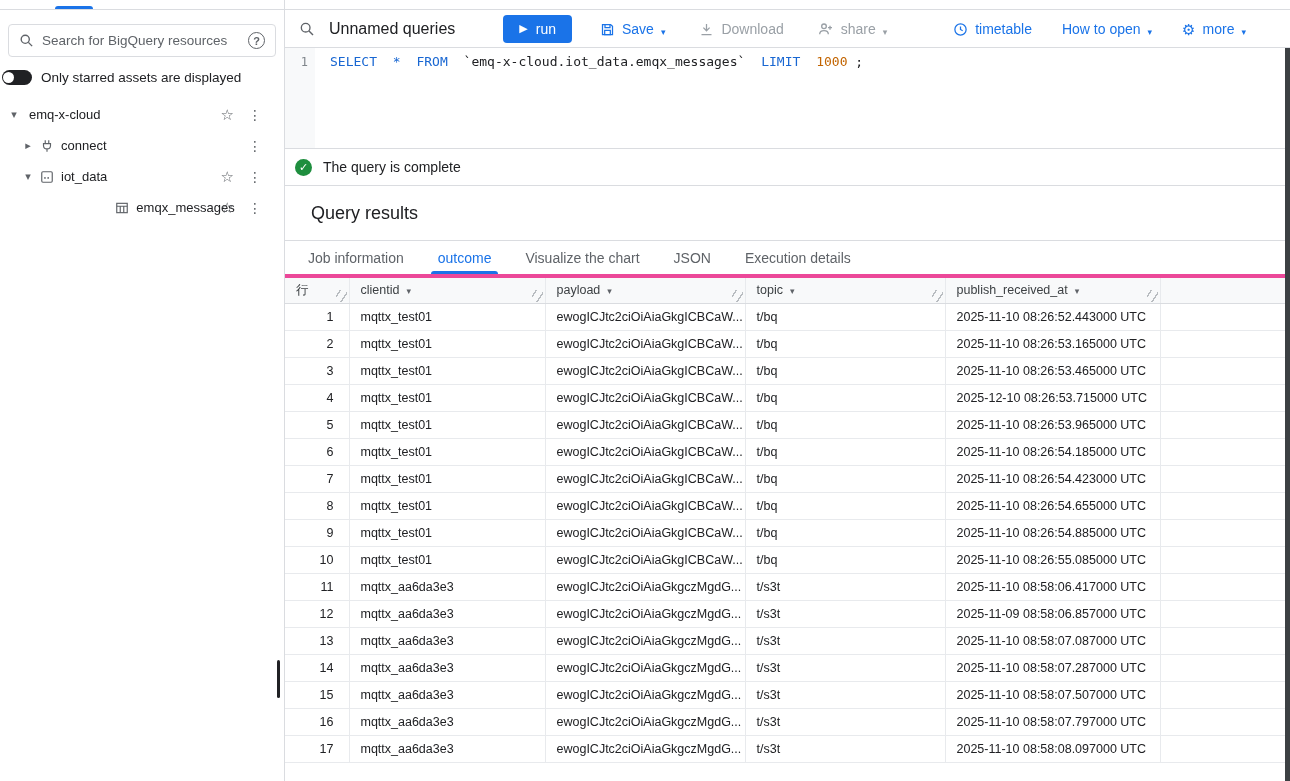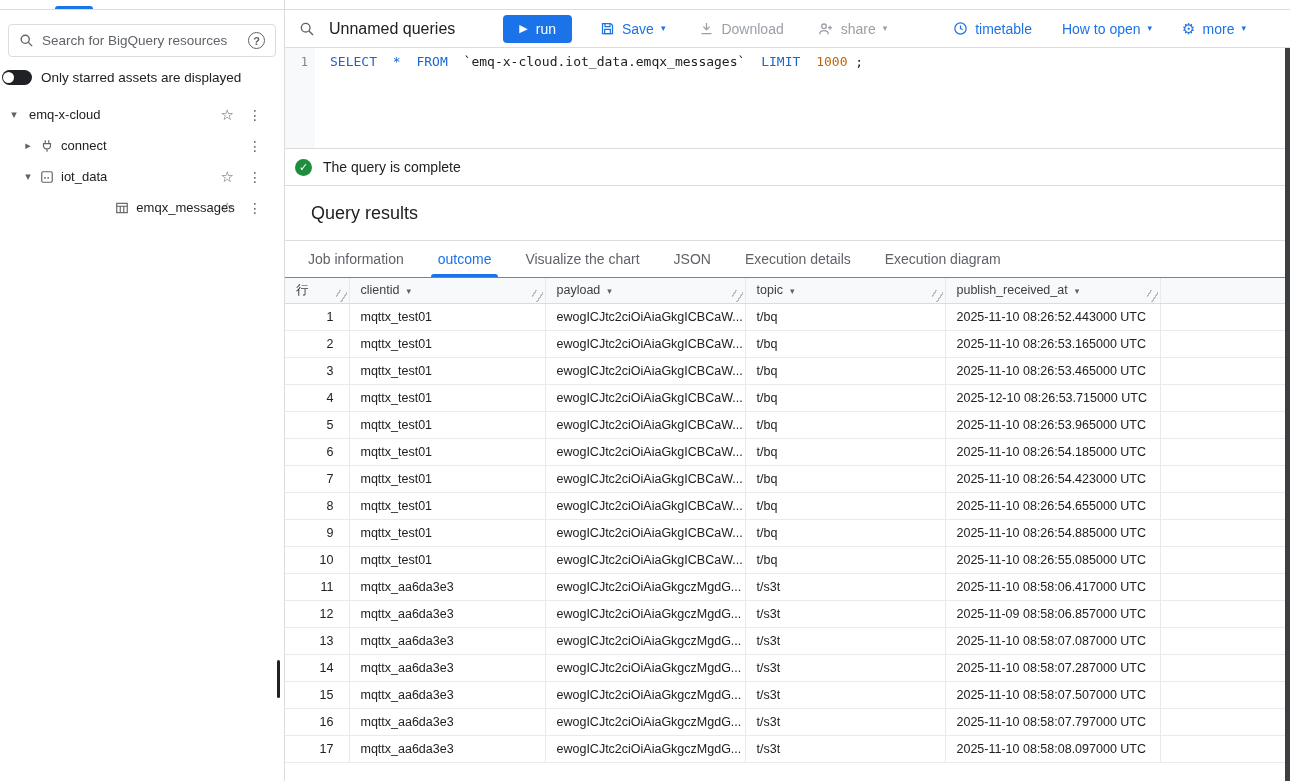--- a/index.html
+++ b/index.html
@@ -35,21 +35,21 @@
   .main{flex:1;min-width:0;position:relative;display:flex;flex-direction:column}
   .main .topstrip{flex:none}
   .toolbar{height:38px;flex:none;border-bottom:1px solid #dadce0;display:flex;align-items:center;
     padding:0 14px;gap:0;white-space:nowrap}
   .query-icon{color:#5f6368;display:flex;align-items:center;margin-right:14px}
   .toolbar-title{font-size:16px;color:#202124;margin-right:48px}
   .run-btn{background:#1a73e8;color:#fff;border:none;border-radius:4px;height:28px;padding:0 16px;
     font-size:14px;display:flex;align-items:center;gap:8px;cursor:pointer;
     font-family:"Liberation Sans","DejaVu Sans",sans-serif}
   .run-play{font-size:11px;line-height:1}
-  .tb-btn{display:flex;align-items:center;gap:7px;font-size:14px;background:none;border:none;cursor:pointer;
+  .tb-btn{display:flex;align-items:flex-end;gap:7px;font-size:14px;background:none;border:none;cursor:pointer;
     font-family:"Liberation Sans","DejaVu Sans",sans-serif;padding:0}
   .blue{color:#1a73e8}
   .disabled{color:#9aa0a6}
   .caret{font-size:9px;line-height:1}
   .sp28{margin-left:28px}.sp30{margin-left:30px}.sp34{margin-left:34px}
   .push-right{margin-left:auto}
   .gear-glyph{font-size:15px;line-height:1}
 
   
   .editor{height:100px;flex:none;display:flex;background:#fff}
@@ -64,21 +64,21 @@
 
   
   .statusbar{height:38px;flex:none;border-top:1px solid #dadce0;border-bottom:1px solid #dadce0;
     display:flex;align-items:center;gap:11px;padding:0 10px;font-size:14px;color:#202124}
   .check-circle{width:17px;height:17px;flex:none;border-radius:50%;background:#1e8e3e;color:#fff;
     font-size:11px;display:flex;align-items:center;justify-content:center}
 
   
   .results-title{height:55px;flex:none;display:flex;align-items:center;padding:0 26px;font-size:18px;
     color:#202124;border-bottom:1px solid #dadce0}
-  .tabs{display:flex;height:37px;flex:none;border-bottom:1px solid #ec4899;padding-left:6px}
+  .tabs{display:flex;height:37px;flex:none;border-bottom:4px solid #ec4899;padding-left:6px}
   .tab{padding:0 17px;display:flex;align-items:center;font-size:14px;color:#5f6368;position:relative;cursor:pointer}
   .tab.active{color:#1a73e8}
   .tab.active::after{content:"";position:absolute;left:10px;right:10px;bottom:0;height:3px;
     background:#1a73e8;border-radius:3px 3px 0 0}
 
   
   .grid-wrap{flex:1;overflow:hidden}
   table{border-collapse:collapse;width:100%;table-layout:fixed;font-size:12.5px}
   th,td{border-right:1px solid #e8eaed;border-bottom:1px solid #e8eaed;padding:0 11px;text-align:left;
     font-weight:400;overflow:hidden;white-space:nowrap}
@@ -258,21 +258,20 @@
     <div class="results-title">
       <span>Query results</span>
     </div>
 
     <div class="tabs">
         <div class="tab">Job information</div>
         <div class="tab active">outcome</div>
         <div class="tab">Visualize the chart</div>
         <div class="tab">JSON</div>
         <div class="tab">Execution details</div>
-        <div class="tab">Execution diagram</div>
       </div>
 
     <div class="grid-wrap">
       <table>
         <colgroup>
           <col style="width:64px">
             <col style="width:196px">
             <col style="width:200px">
           <col style="width:200px">
             <col style="width:215px">

